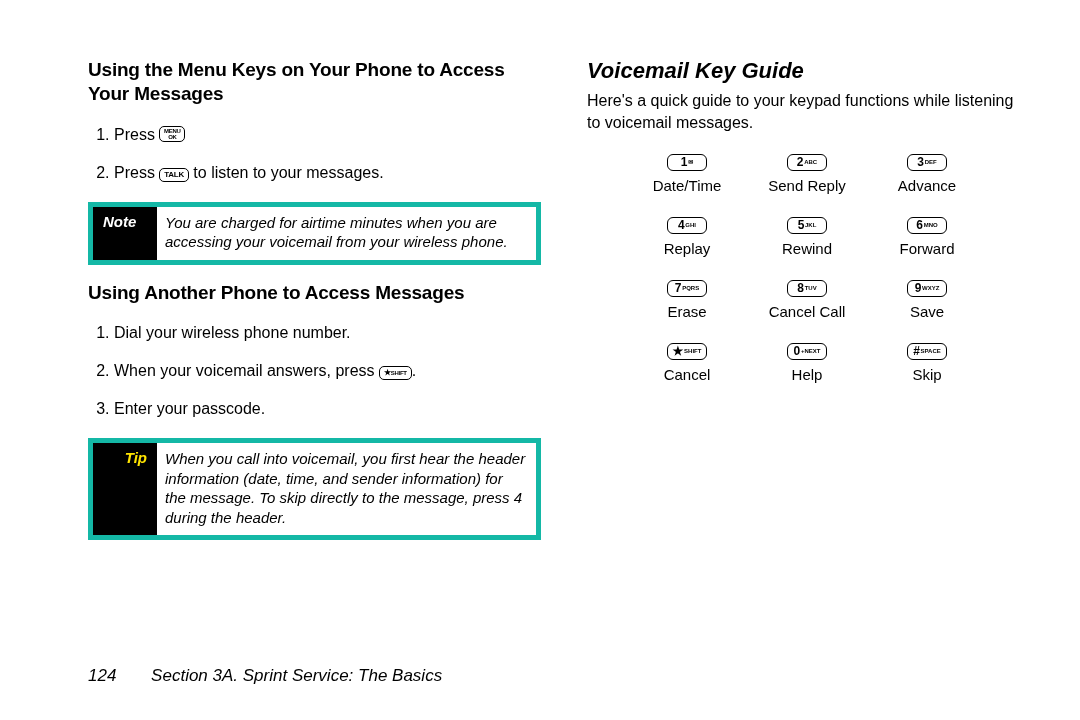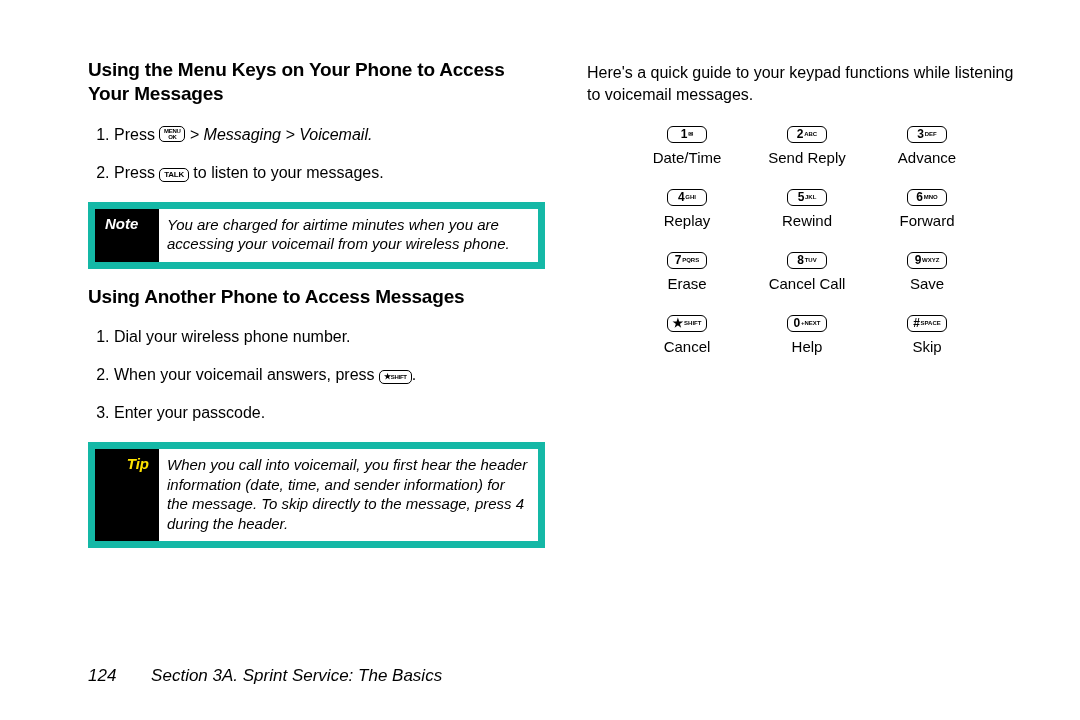--- a/index.html
+++ b/index.html
@@ -54,21 +54,21 @@
     font-weight: bold;
     line-height: 12px;
     vertical-align: 1px;
     text-align: center;
     min-width: 18px;
     letter-spacing: -0.3px;
   }
   .keycap .stack { display:block; font-size:6px; line-height:6px;}
   .keycap.twoLine { line-height: 7px; padding:1px 3px;}
   .callout {
-    border: 7px solid #14b8a6;
+    border: 5px solid #14b8a6;
     margin: 8px 0 16px 0;
     width: 100%;
   }
   .callout-row { display: flex; align-items: stretch; }
   .callout-label {
     background: #000;
     color: #fff;
     font-style: italic;
     font-weight: bold;
     font-size: 15px;
@@ -118,21 +118,21 @@
 </style>
 </head>
 <body>
 
 <div class="page">
 
   <div class="col">
     <h2 class="section">Using the Menu Keys on Your Phone to Access Your Messages</h2>
     <ol class="steps">
       <li>
-        <span>Press </span><span class="keycap twoLine"><span class="stack">MENU</span><span class="stack">OK</span></span><span class="ital"> &gt; Messaging &gt; Voicemail.</span>
+        <span>Press </span><span class="keycap twoLine"><span class="stack">MENU</span><span class="stack">OK</span></span>
       </li>
       <li>
         <span>Press </span><span class="keycap">TALK</span><span> to listen to your messages.</span>
       </li>
     </ol>
 
     <div class="callout">
       <div class="callout-row">
         <div class="callout-label">Note</div>
         <div class="callout-text">You are charged for airtime minutes when you are accessing your voicemail from your wireless phone.</div>
@@ -150,20 +150,21 @@
 
     <div class="callout">
       <div class="callout-row">
         <div class="callout-label tip">Tip</div>
         <div class="callout-text">When you call into voicemail, you first hear the header information (date, time, and sender information) for the message. To skip directly to the message, press 4 during the header.</div>
       </div>
     </div>
   </div>
 
   <div class="col">
+    <h2 class="italic">Voicemail Key Guide</h2>
     <div class="intro">Here's a quick guide to your keypad functions while listening to voicemail messages.</div>
     <div class="keygrid" id="keygrid">
         <div class="key-cell"><span class="keycap"><span class="big">1</span><span class="small">✉</span></span><span class="klabel">Date/Time</span></div>
         <div class="key-cell"><span class="keycap"><span class="big">2</span><span class="small">ABC</span></span><span class="klabel">Send Reply</span></div>
         <div class="key-cell"><span class="keycap"><span class="big">3</span><span class="small">DEF</span></span><span class="klabel">Advance</span></div>
         <div class="key-cell"><span class="keycap"><span class="big">4</span><span class="small">GHI</span></span><span class="klabel">Replay</span></div>
         <div class="key-cell"><span class="keycap"><span class="big">5</span><span class="small">JKL</span></span><span class="klabel">Rewind</span></div>
         <div class="key-cell"><span class="keycap"><span class="big">6</span><span class="small">MNO</span></span><span class="klabel">Forward</span></div>
         <div class="key-cell"><span class="keycap"><span class="big">7</span><span class="small">PQRS</span></span><span class="klabel">Erase</span></div>
         <div class="key-cell"><span class="keycap"><span class="big">8</span><span class="small">TUV</span></span><span class="klabel">Cancel Call</span></div>

